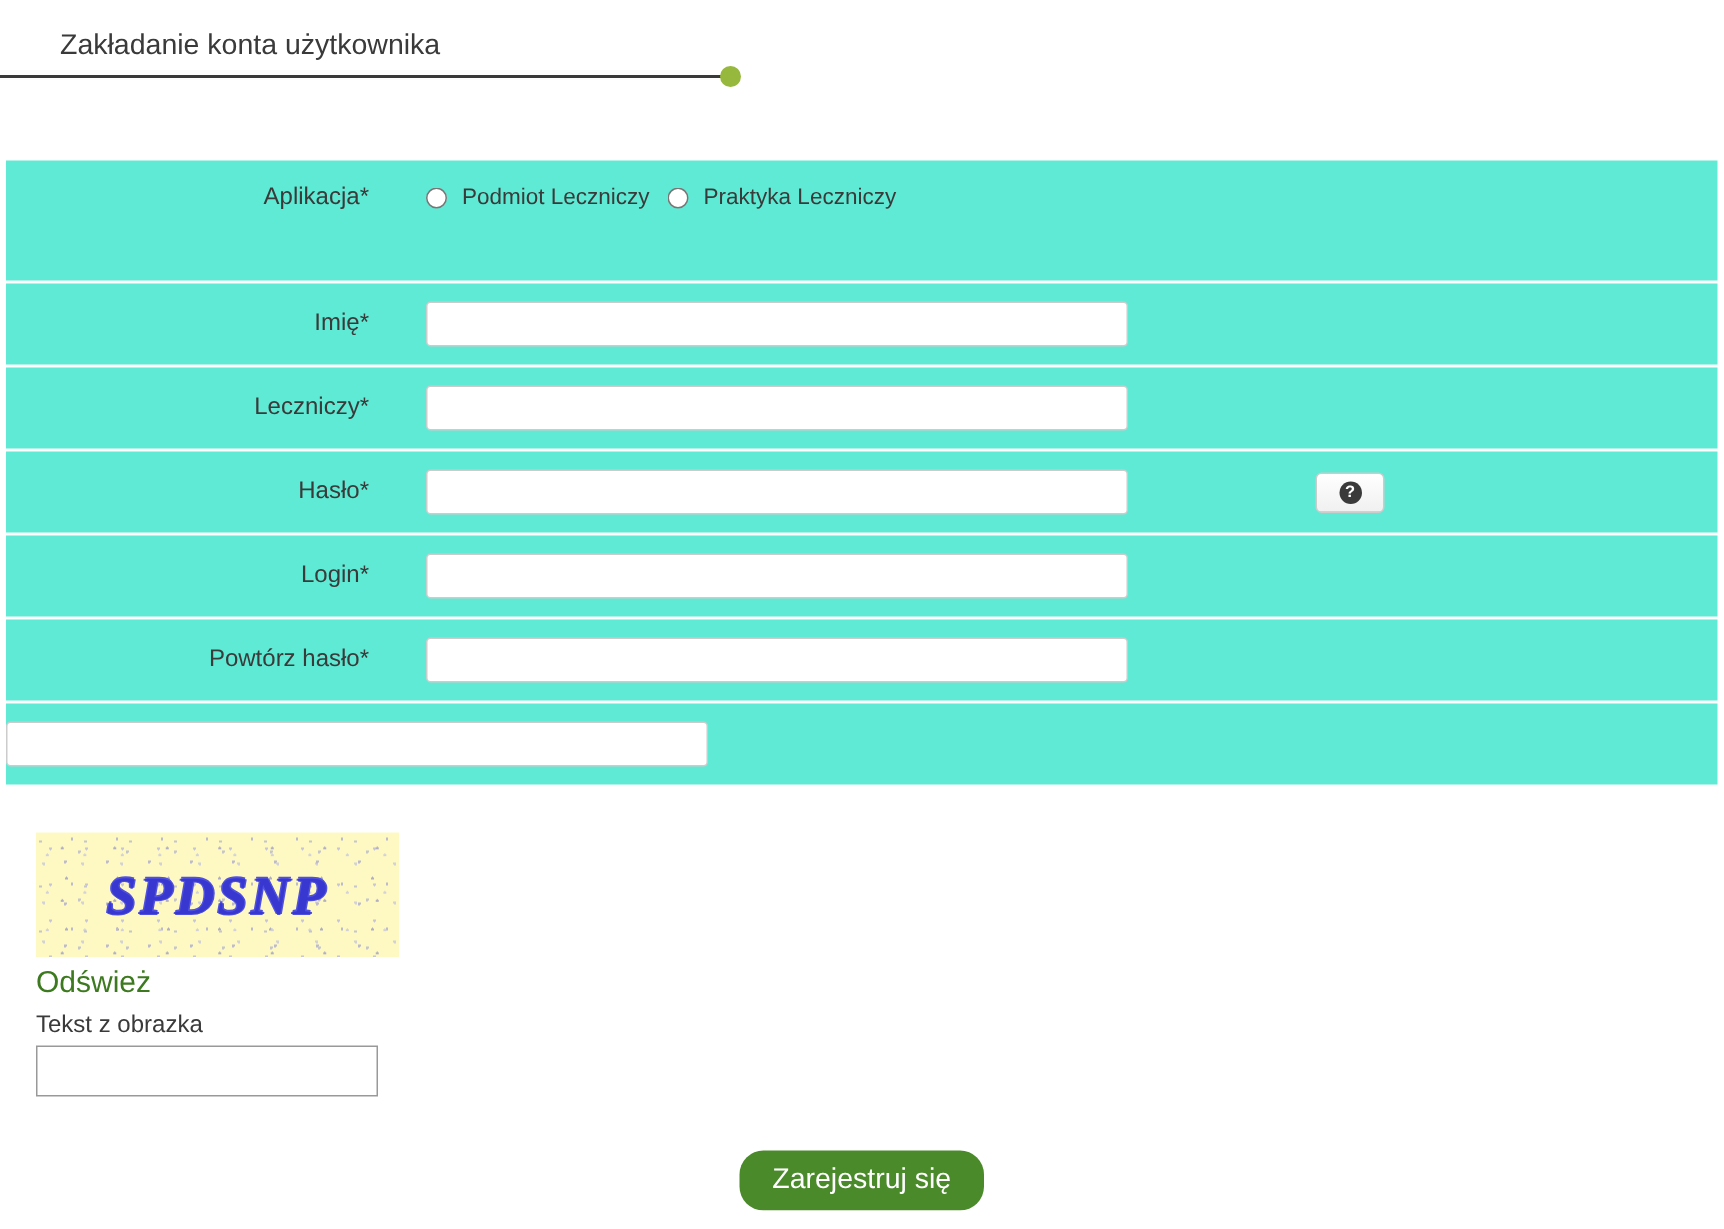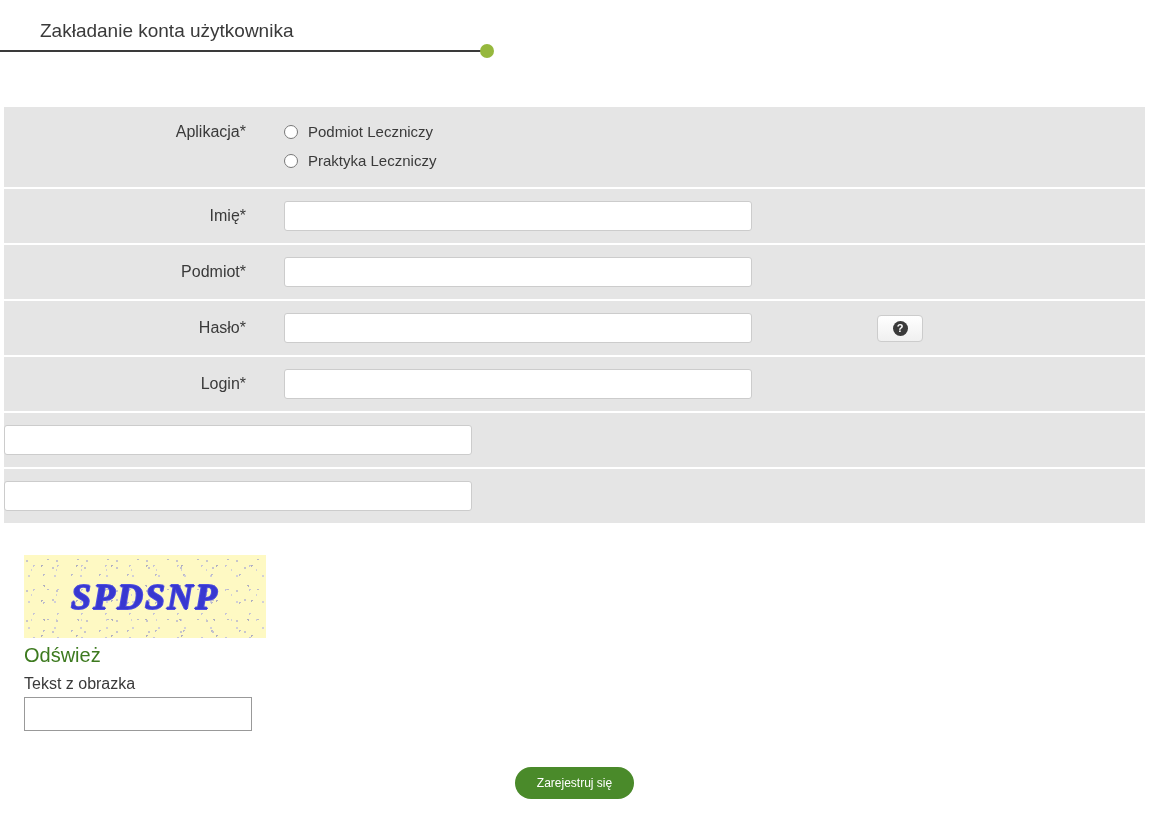--- a/index.html
+++ b/index.html
@@ -39,21 +39,21 @@
       background: #96b83d;
       border-radius: 50%;
     }
     .form-container {
       margin-top: 55px;
       padding: 0 4px;
     }
     .form-row {
       display: flex;
       align-items: center;
-      background: #e5e5e5;
+      background: #5eead4;
       min-height: 54px;
       margin-bottom: 2px;
       padding: 10px 0;
     }
     .form-row.tall {
       min-height: 80px;
       align-items: flex-start;
       padding-top: 16px;
     }
     .form-label {
@@ -63,21 +63,21 @@
       color: #3a3a3a;
       font-size: 16px;
     }
     .form-control-area {
       display: flex;
       align-items: center;
       flex: 1;
     }
     .radio-group {
       display: flex;
-      flex-direction: column;
+      flex-direction: row;
       gap: 12px;
     }
     .radio-option {
       display: flex;
       align-items: center;
       gap: 10px;
       font-size: 15px;
       color: #3a3a3a;
     }
     .radio-input {
@@ -188,21 +188,21 @@
     .submit-area {
       text-align: center;
       margin-top: 36px;
     }
     .submit-button {
       background: #4a8a2a;
       color: #ffffff;
       border: none;
       border-radius: 16px;
       padding: 9px 22px;
-      font-size: 12px;
+      font-size: 19px;
       cursor: pointer;
     }
   </style>
 </head>
 <body>
 
 <div class="header-section">
   <h1 class="page-title">Zakładanie konta użytkownika</h1>
   <div class="header-line">
     <div class="header-dot"></div>
@@ -228,21 +228,21 @@
   </div>
 
   <div class="form-row">
     <div class="form-label">Imię*</div>
     <div class="form-control-area">
       <input type="text" class="text-input" value="" style="">
     </div>
   </div>
 
   <div class="form-row">
-    <div class="form-label">Podmiot*</div>
+    <div class="form-label">Leczniczy*</div>
     <div class="form-control-area">
       <input type="text" class="text-input" value="" style="">
     </div>
   </div>
 
   <div class="form-row">
     <div class="form-label">Hasło*</div>
     <div class="form-control-area">
       <input type="password" class="text-input" value="" style="">
       <button class="help-button">
@@ -252,20 +252,21 @@
   </div>
 
   <div class="form-row">
     <div class="form-label">Login*</div>
     <div class="form-control-area">
       <input type="text" class="text-input" value="" style="">
     </div>
   </div>
 
   <div class="form-row">
+    <div class="form-label">Powtórz hasło*</div>
     <div class="form-control-area">
       <input type="password" class="text-input" value="" style="">
     </div>
   </div>
 
   <div class="form-row">
     <div class="form-control-area">
       <input type="text" class="text-input" value="" style="">
     </div>
   </div>

